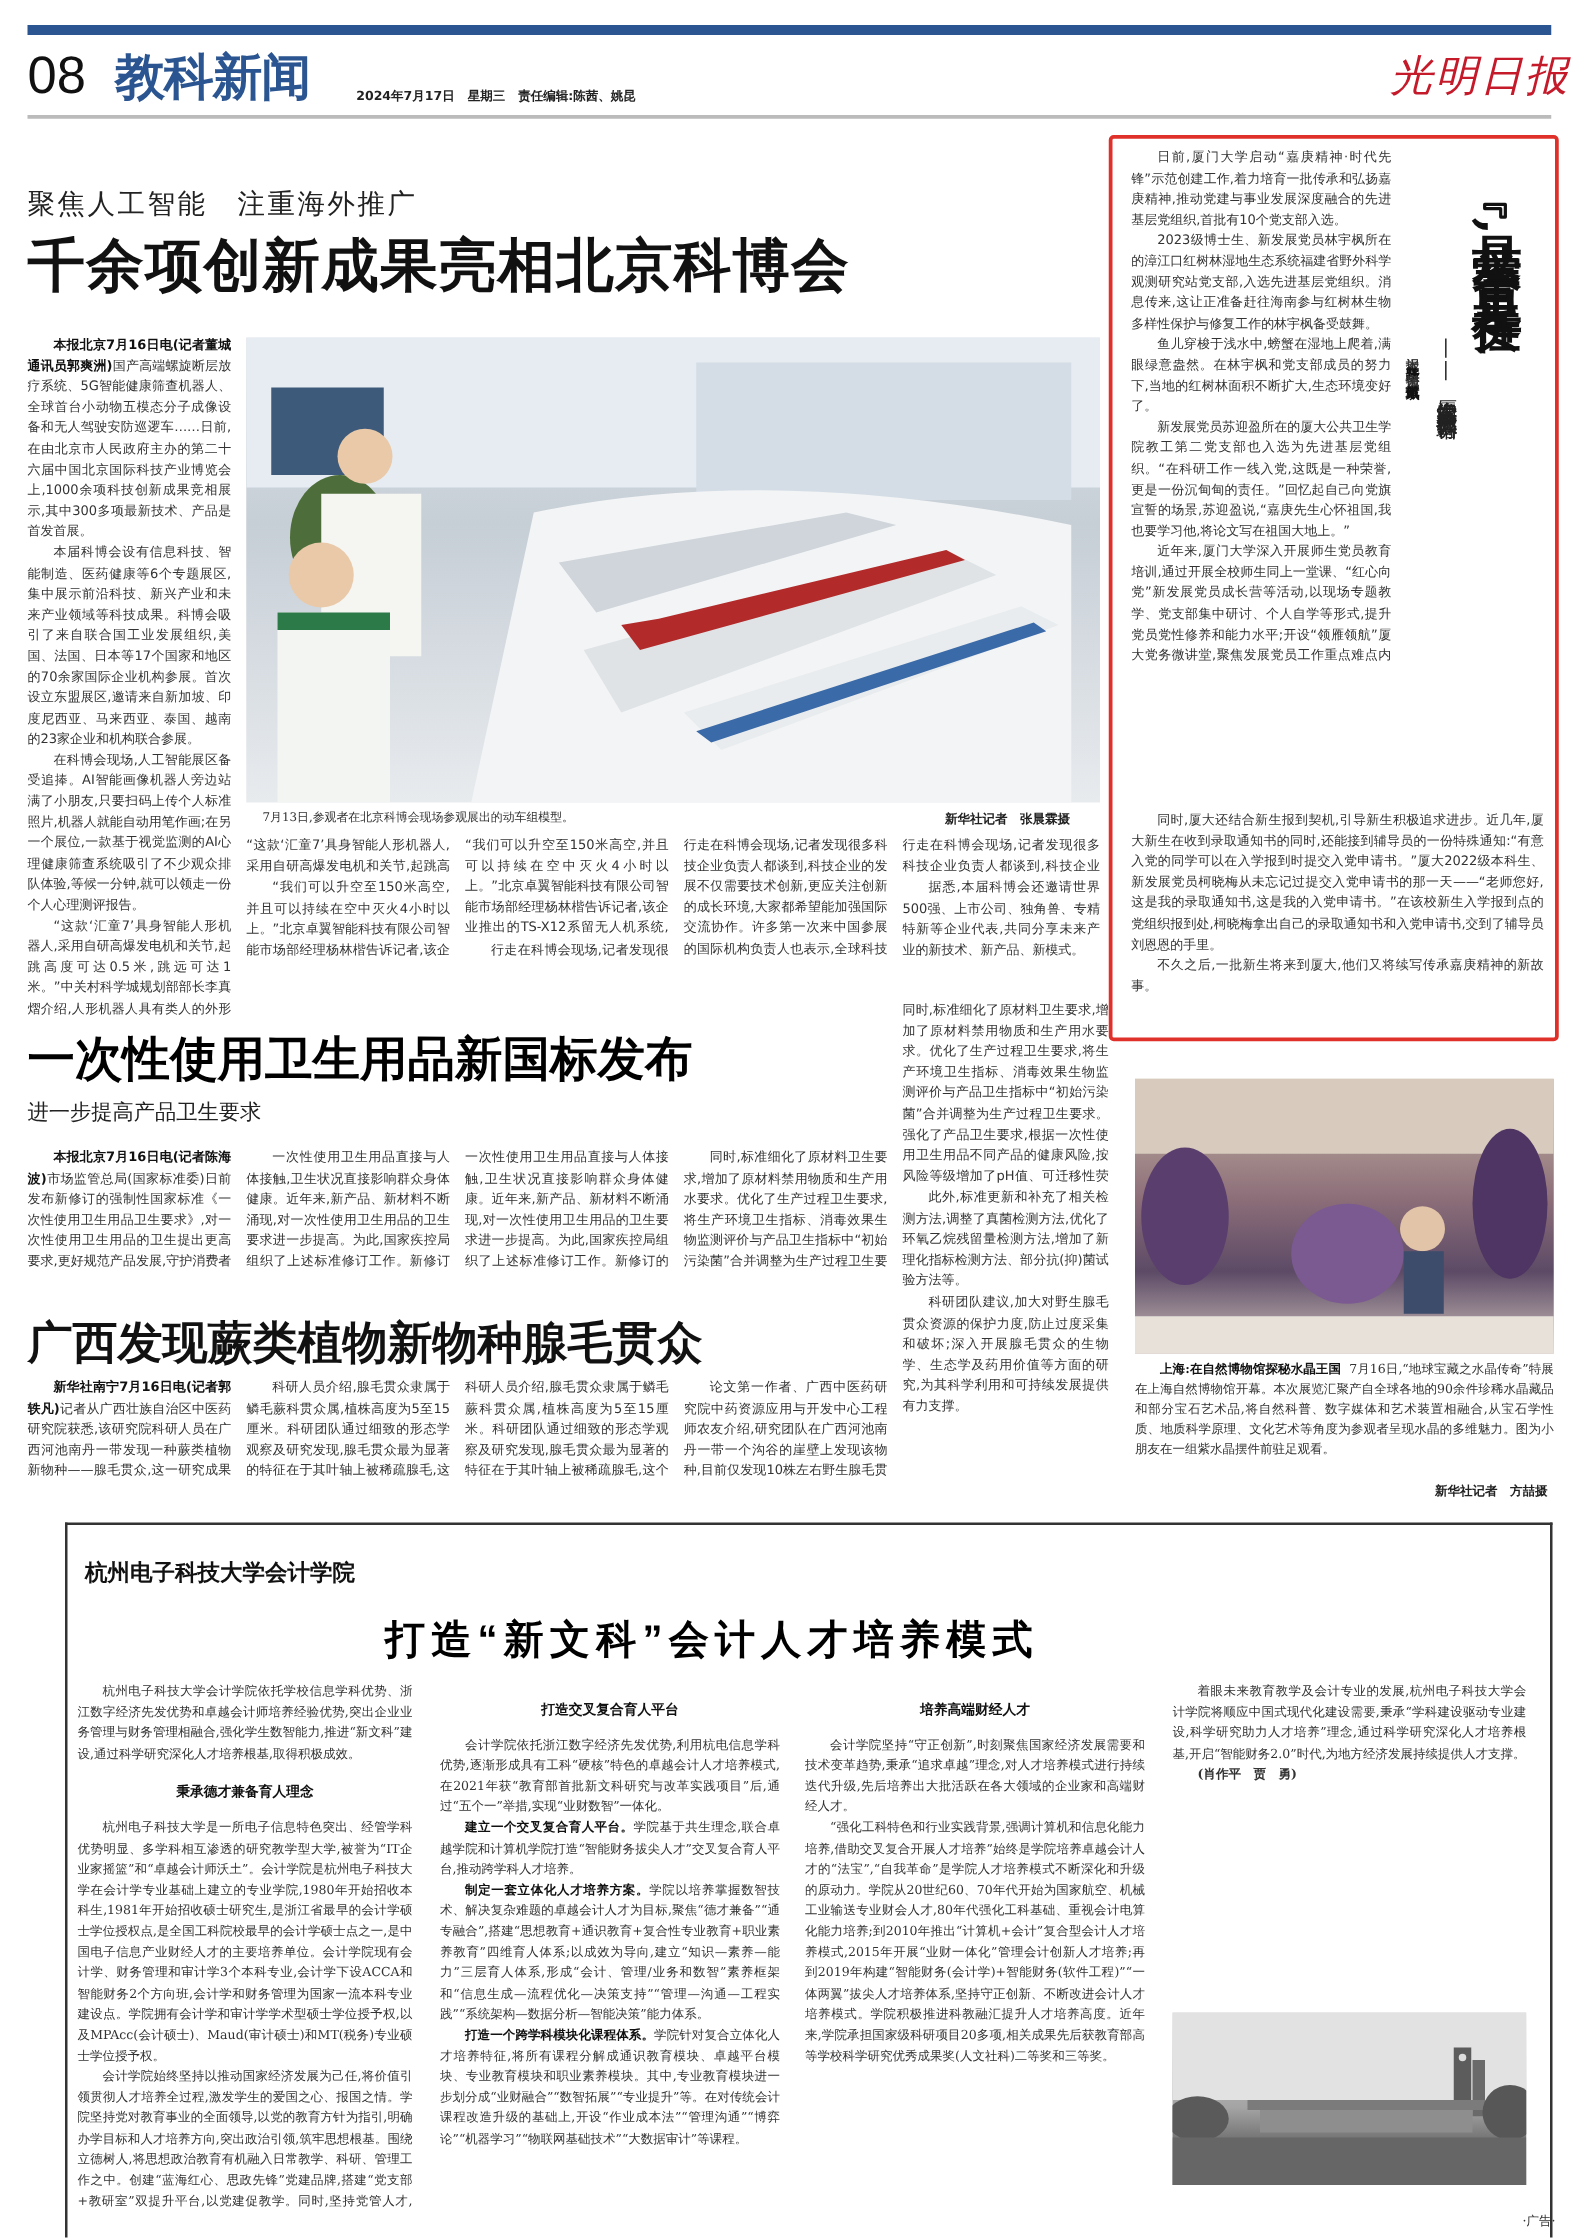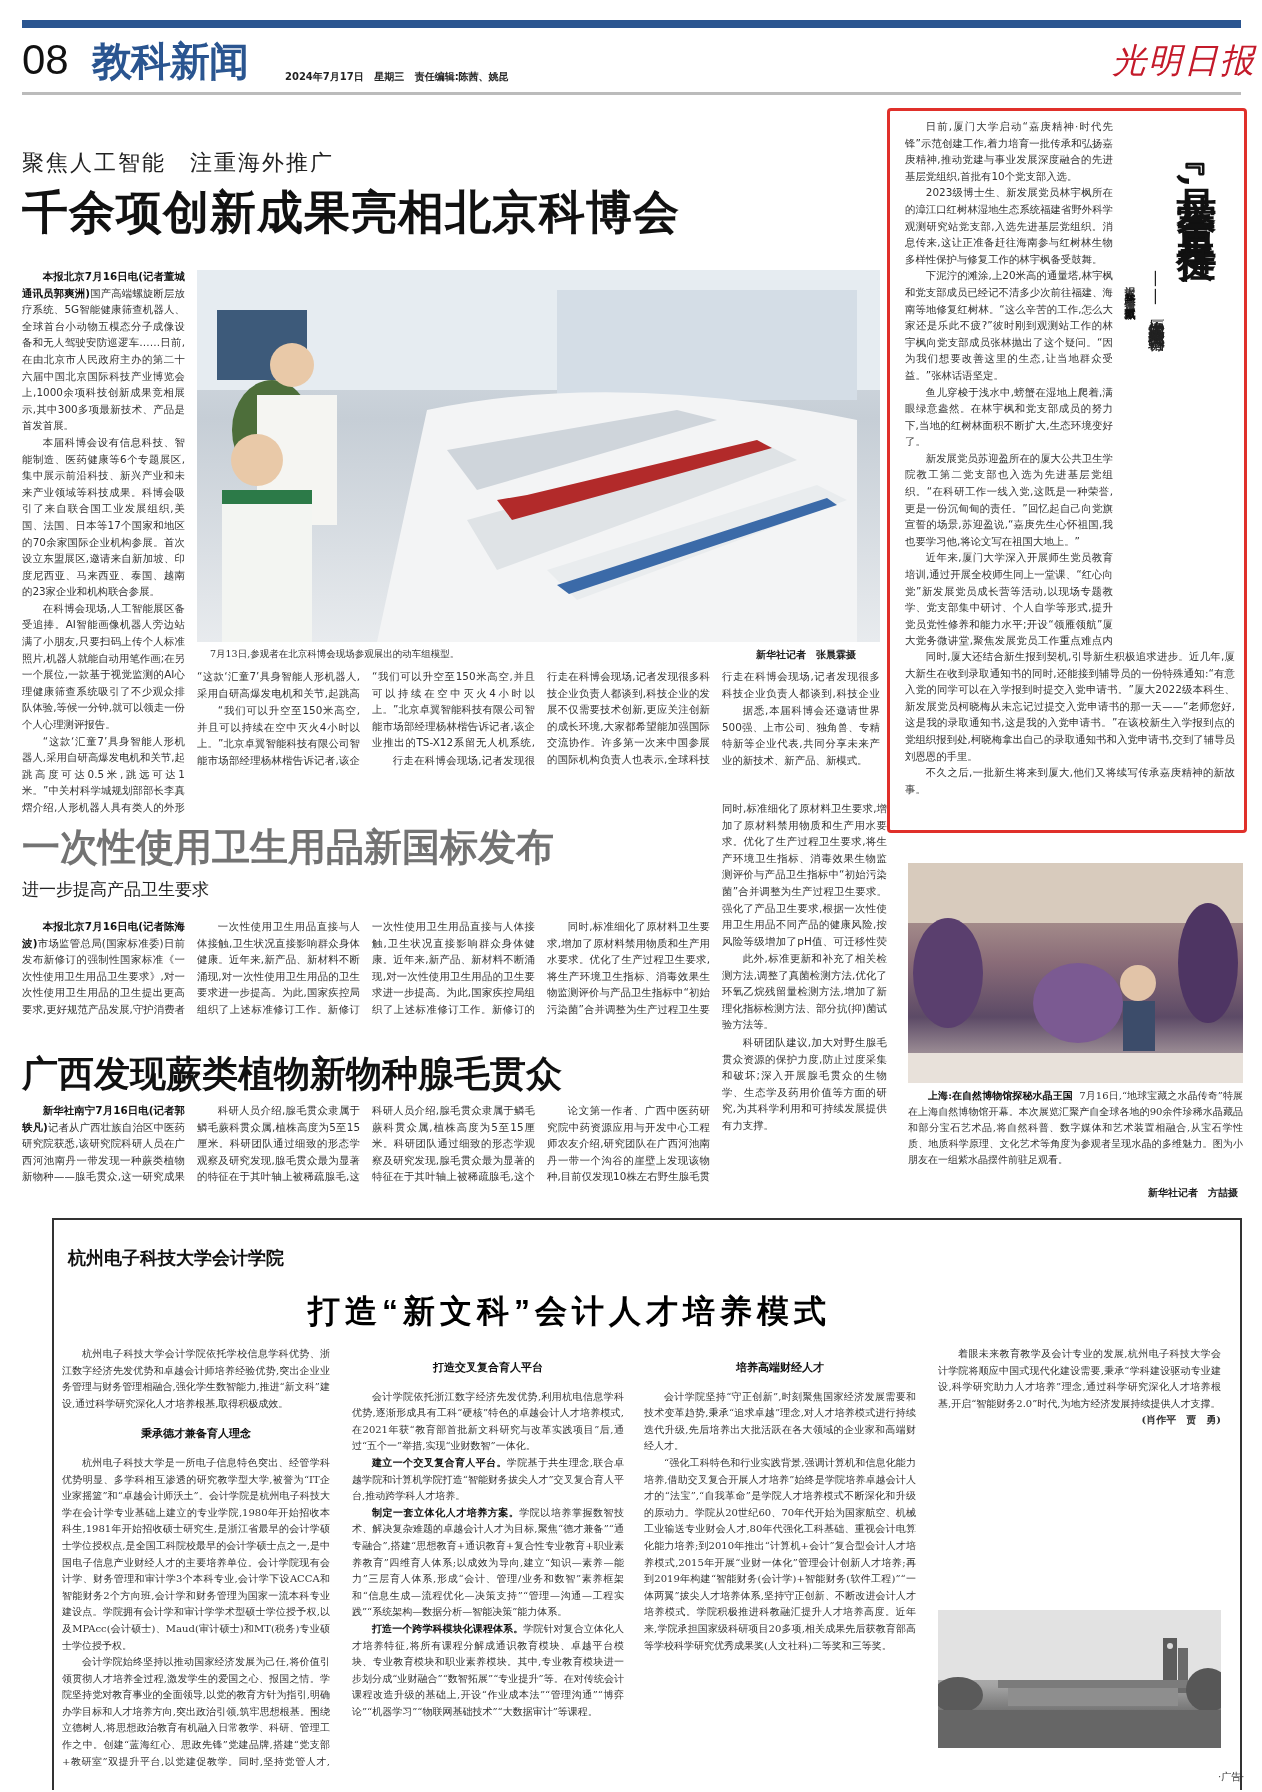--- a/index.html
+++ b/index.html
@@ -15,21 +15,21 @@
 .section{left:92px;top:34px;font-family:"DejaVu Sans",sans-serif;font-size:40px;font-weight:900;color:#2a5590;letter-spacing:-1px}
 .dateline{left:285px;top:70px;font-size:10px;font-family:"DejaVu Sans",sans-serif;color:#222;font-weight:bold}
 .mast{left:1112px;top:38px;font-size:34px;color:#c41a2a;font-style:italic;font-family:"DejaVu Serif",serif;letter-spacing:2px}
 .kicker1{left:22px;top:148px;font-size:22px;font-family:"DejaVu Sans",sans-serif;color:#222;letter-spacing:2px}
 .head1{left:22px;top:182px;font-size:46px;font-weight:900;color:#111;letter-spacing:1px;font-family:"DejaVu Serif",serif}
 .photo1{left:197px;top:270px;width:683px;height:372px;background:linear-gradient(180deg,#dfe5ea 0%,#c6ced6 40%,#e8ebee 100%);overflow:hidden}
 .cap{font-size:9.5px;font-family:"DejaVu Serif",serif;color:#333}
 .credit{font-size:10px;font-weight:bold;font-family:"DejaVu Sans",sans-serif;color:#222}
 .redbox{left:887px;top:108px;width:360px;height:725px;border:3px solid #e0302a;border-radius:4px}
 .vt{writing-mode:vertical-rl;position:absolute}
-.head2{left:22px;top:822px;font-size:38px;font-weight:900;color:#737373;font-family:"DejaVu Serif",serif}
+.head2{left:22px;top:822px;font-size:38px;font-weight:900;color:#000000;font-family:"DejaVu Serif",serif}
 .sub2{left:22px;top:878px;font-size:17px;font-family:"DejaVu Sans",sans-serif;color:#222}
 .head3{left:22px;top:1050px;font-size:36px;font-weight:900;color:#111;font-family:"DejaVu Serif",serif}
 .photo2{left:908px;top:863px;width:335px;height:220px;background:linear-gradient(180deg,#c8b8a4 0%,#8a6c78 45%,#5c4a66 70%,#cfc3bb 100%)}
 .adbox{left:52px;top:1218px;width:1190px;height:572px;border:2px solid #333;border-bottom:none}
 .adtitle{left:68px;top:1246px;font-size:18px;font-weight:bold;font-family:"DejaVu Sans",sans-serif;color:#111}
 .adhead{left:308px;top:1290px;font-size:32px;font-weight:900;font-family:Liberation Sans, sans-serif;color:#000000;letter-spacing:5px}
 .adcol{position:absolute;font-size:10px;line-height:16.6px;text-align:justify;color:#333;font-family:"DejaVu Serif",serif}
 .adcol p{text-indent:2em}
 .adcol h4{text-align:center;font-size:11px;font-weight:bold;color:#111;margin:14px 0 12px}
 .adphoto{left:938px;top:1610px;width:283px;height:138px;background:linear-gradient(180deg,#d8d8d8 0%,#a4a4a4 55%,#707070 75%,#5a5a5a 100%)}
@@ -94,21 +94,20 @@
 </div>
 <div class="col" style="left:722px;top:668px;width:158px;">
   <p class="noind" style="height:34px;overflow:hidden">行走在科博会现场,记者发现很多科技企业负责人都谈到,科技企业的发展不仅需要技术创新,更应关注创新的成长环境,大家都希望能加强国际交流协作。许多第一次来中国参展的国际机构负责人也表示,全球科技服务机构正高度关注中国企业特别是高新技术的海外推广。</p>
   <p>据悉,本届科博会还邀请世界500强、上市公司、独角兽、专精特新等企业代表,共同分享未来产业的新技术、新产品、新模式。</p>
 </div>
 
 <div class="abs redbox"></div>
 <div class="col" style="left:905px;top:118px;width:208px;">
   <p>日前,厦门大学启动“嘉庚精神·时代先锋”示范创建工作,着力培育一批传承和弘扬嘉庚精神,推动党建与事业发展深度融合的先进基层党组织,首批有10个党支部入选。</p>
   <p>2023级博士生、新发展党员林宇枫所在的漳江口红树林湿地生态系统福建省野外科学观测研究站党支部,入选先进基层党组织。消息传来,这让正准备赶往海南参与红树林生物多样性保护与修复工作的林宇枫备受鼓舞。</p>
-  <p>下泥泞的滩涂,上20米高的通量塔,林宇枫和党支部成员已经记不清多少次前往福建、海南等地修复红树林。“这么辛苦的工作,怎么大家还是乐此不疲?”彼时刚到观测站工作的林宇枫向党支部成员张林抛出了这个疑问。“因为我们想要改善这里的生态,让当地群众受益。”张林话语坚定。</p>
   <p>鱼儿穿梭于浅水中,螃蟹在湿地上爬着,满眼绿意盎然。在林宇枫和党支部成员的努力下,当地的红树林面积不断扩大,生态环境变好了。</p>
   <p>新发展党员苏迎盈所在的厦大公共卫生学院教工第二党支部也入选为先进基层党组织。“在科研工作一线入党,这既是一种荣誉,更是一份沉甸甸的责任。”回忆起自己向党旗宣誓的场景,苏迎盈说,“嘉庚先生心怀祖国,我也要学习他,将论文写在祖国大地上。”</p>
   <p style="height:100px;overflow:hidden">近年来,厦门大学深入开展师生党员教育培训,通过开展全校师生同上一堂课、“红心向党”新发展党员成长营等活动,以现场专题教学、党支部集中研讨、个人自学等形式,提升党员党性修养和能力水平;开设“领雁领航”厦大党务微讲堂,聚焦发展党员工作重点难点内容,以“情景模拟+旁白解说”的创新形式,精细化指导师生党支部规范开展发展党员工作。</p>
 </div>
 <div class="col" style="left:905px;top:648px;width:330px;">
   <p>同时,厦大还结合新生报到契机,引导新生积极追求进步。近几年,厦大新生在收到录取通知书的同时,还能接到辅导员的一份特殊通知:“有意入党的同学可以在入学报到时提交入党申请书。”厦大2022级本科生、新发展党员柯晓梅从未忘记过提交入党申请书的那一天——“老师您好,这是我的录取通知书,这是我的入党申请书。”在该校新生入学报到点的党组织报到处,柯晓梅拿出自己的录取通知书和入党申请书,交到了辅导员刘恩恩的手里。</p>
   <p>不久之后,一批新生将来到厦大,他们又将续写传承嘉庚精神的新故事。</p>
 </div>
 <div class="vt" style="left:1170px;top:150px;font-size:40px;font-weight:900;color:#111;font-family:'DejaVu Serif',serif;line-height:54px;letter-spacing:6px">『是荣誉,更是责任』</div>
 <div class="vt" style="left:1146px;top:270px;font-size:17px;color:#222;font-family:'DejaVu Sans',sans-serif;letter-spacing:1px">——厦门大学深入开展师生党员教育培训</div>
@@ -185,21 +184,21 @@
   <p class="rich"><b>制定一套立体化人才培养方案。</b>学院以培养掌握数智技术、解决复杂难题的卓越会计人才为目标,聚焦“德才兼备”“通专融合”,搭建“思想教育+通识教育+复合性专业教育+职业素养教育”四维育人体系;以成效为导向,建立“知识—素养—能力”三层育人体系,形成“会计、管理/业务和数智”素养框架和“信息生成—流程优化—决策支持”“管理—沟通—工程实践”“系统架构—数据分析—智能决策”能力体系。</p>
   <p class="rich"><b>打造一个跨学科模块化课程体系。</b>学院针对复合立体化人才培养特征,将所有课程分解成通识教育模块、卓越平台模块、专业教育模块和职业素养模块。其中,专业教育模块进一步划分成“业财融合”“数智拓展”“专业提升”等。在对传统会计课程改造升级的基础上,开设“作业成本法”“管理沟通”“博弈论”“机器学习”“物联网基础技术”“大数据审计”等课程。</p>
 </div>
 <div class="adcol" style="left:644px;top:1346px;width:272px;height:420px;overflow:hidden">
   <h4>培养高端财经人才</h4>
   <p>会计学院坚持“守正创新”,时刻聚焦国家经济发展需要和技术变革趋势,秉承“追求卓越”理念,对人才培养模式进行持续迭代升级,先后培养出大批活跃在各大领域的企业家和高端财经人才。</p>
   <p>“强化工科特色和行业实践背景,强调计算机和信息化能力培养,借助交叉复合开展人才培养”始终是学院培养卓越会计人才的“法宝”,“自我革命”是学院人才培养模式不断深化和升级的原动力。学院从20世纪60、70年代开始为国家航空、机械工业输送专业财会人才,80年代强化工科基础、重视会计电算化能力培养;到2010年推出“计算机+会计”复合型会计人才培养模式,2015年开展“业财一体化”管理会计创新人才培养;再到2019年构建“智能财务(会计学)+智能财务(软件工程)”“一体两翼”拔尖人才培养体系,坚持守正创新、不断改进会计人才培养模式。学院积极推进科教融汇提升人才培养高度。近年来,学院承担国家级科研项目20多项,相关成果先后获教育部高等学校科学研究优秀成果奖(人文社科)二等奖和三等奖。</p>
 </div>
 <div class="adcol" style="left:938px;top:1346px;width:283px;height:255px;overflow:hidden">
   <p>着眼未来教育教学及会计专业的发展,杭州电子科技大学会计学院将顺应中国式现代化建设需要,秉承“学科建设驱动专业建设,科学研究助力人才培养”理念,通过科学研究深化人才培养根基,开启“智能财务2.0”时代,为地方经济发展持续提供人才支撑。</p>
-  <p style="text-align:right;font-weight:bold">(肖作平　贾　勇)</p>
+  <p style="font-weight:bold">(肖作平　贾　勇)</p>
 </div>
 <div class="abs adphoto">
   <svg width="283" height="138" viewBox="0 0 283 138">
     <rect x="0" y="0" width="283" height="70" fill="#e2e2e2"></rect>
     <rect x="225" y="28" width="14" height="55" fill="#5c5c5c"></rect>
     <rect x="240" y="38" width="10" height="45" fill="#6a6a6a"></rect>
     <circle cx="232" cy="36" r="3" fill="#ddd"></circle>
     <rect x="60" y="70" width="190" height="8" fill="#7b7b7b"></rect>
     <rect x="70" y="78" width="170" height="18" fill="#8e8e8e"></rect>
     <ellipse cx="20" cy="85" rx="25" ry="18" fill="#5a5a5a"></ellipse>

